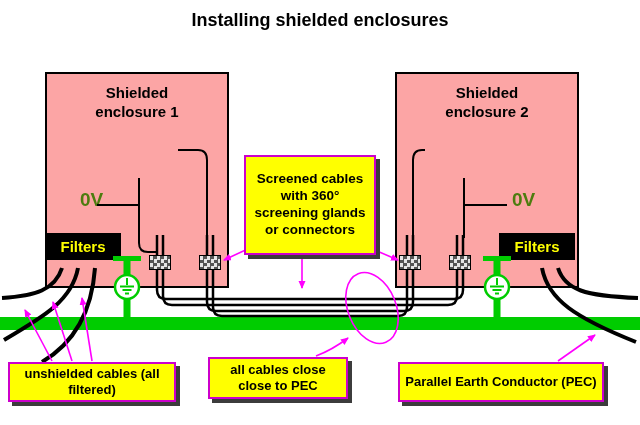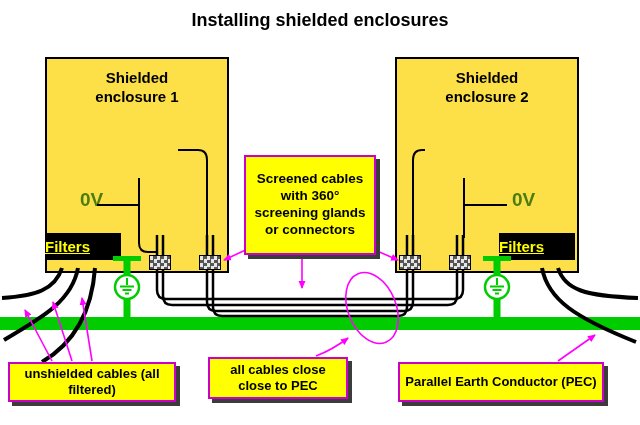--- a/index.html
+++ b/index.html
@@ -8,37 +8,37 @@
     font-family:"Liberation Sans", sans-serif;overflow:hidden;
   }
   .abs{position:absolute;}
   
   #title{
     left:0;top:10px;width:640px;display:flex;justify-content:center;gap:30px;
     font-size:18px;font-weight:bold;color:#000;z-index:5;
   }
   
   .enclosure{
-    background:#fde047;border:2px solid #000;width:180px;height:212px;top:57px;z-index:1;
+    background:#fca5a5;border:2px solid #000;width:180px;height:212px;top:72px;z-index:1;
   }
   .enclosure-label{
     position:absolute;top:10px;left:0;width:100%;text-align:center;
     font-size:15px;font-weight:bold;color:#000;line-height:1.25;
   }
   .enclosure-label span{display:inline-block;max-width:110px;}
   .circuit{
     position:absolute;width:78px;height:50px;background:#fff;border:2px solid #000;
     display:flex;align-items:center;justify-content:center;
     font-size:13px;font-weight:bold;color:#000;
   }
   .zerovolt{font-size:19px;font-weight:bold;color:#4d7c0f;z-index:2;}
   .filters{
     background:#000;color:#ffff00;font-weight:bold;font-size:15px;
-    width:76px;height:27px;display:flex;align-items:center;justify-content:flex-start;
-    top:233px;z-index:2;text-decoration:underline;
+    width:76px;height:27px;display:flex;align-items:center;justify-content:center;
+    top:233px;z-index:2;
   }
   
   .gland{
     width:20px;height:13px;top:255px;z-index:3;border:1px solid #000;
     background:#999;
     background-image:repeating-conic-gradient(#555 0% 25%, #e6e6e6 0% 50%);
     background-size:7px 7px;
   }
   
   .callout{

